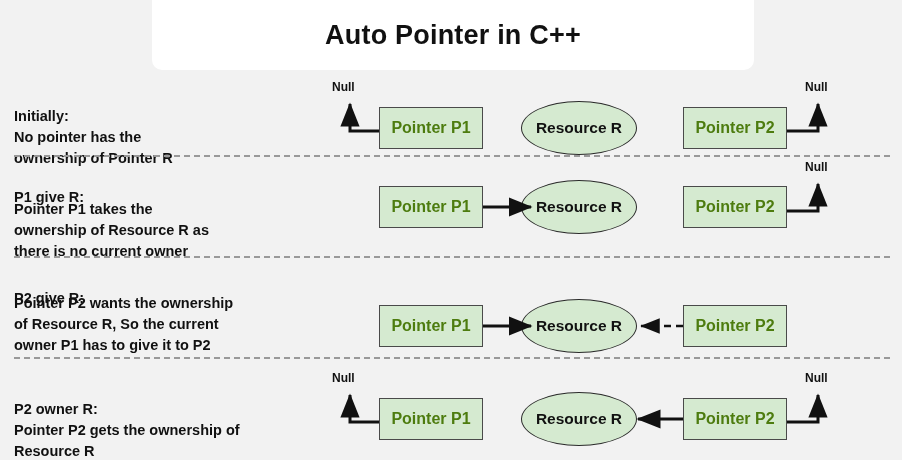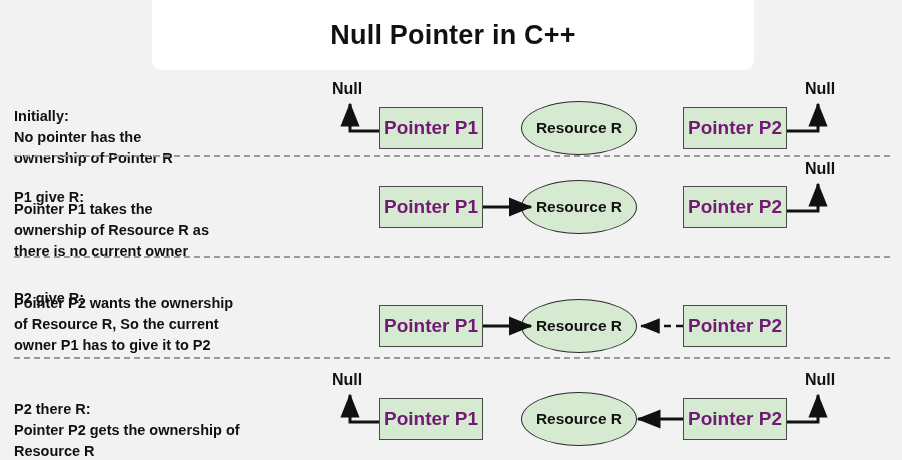--- a/index.html
+++ b/index.html
@@ -73,23 +73,23 @@
     background: #d5ead0;
     border: 1.4px solid #4a4a4a;
     display: flex;
     align-items: center;
     justify-content: center;
     box-sizing: border-box;
     width: 104px;
     height: 42px;
   }
   .pbox span {
-    font-size: 19px;
-    font-weight: 700;
-    color: #701a75;
+    font-size: 16px;
+    font-weight: 700;
+    color: #4d7c0f;
     text-align: center;
   }
   .ellipse {
     position: absolute;
     background: #d5ead0;
     border: 1.4px solid #2b2b2b;
     border-radius: 50%;
     display: flex;
     align-items: center;
     justify-content: center;
@@ -97,40 +97,40 @@
     width: 116px;
     height: 54px;
   }
   .ellipse span {
     font-size: 15.5px;
     font-weight: 700;
     color: #111111;
   }
   .null-label {
     position: absolute;
-    font-size: 16px;
+    font-size: 12px;
     font-weight: 700;
     color: #111111;
   }
   .svg-layer {
     position: absolute;
     left: 0;
     top: 0;
     width: 902px;
     height: 460px;
     pointer-events: none;
   }
 </style>
 </head>
 <body>
 
 <div id="stage">
 
   <div class="title-card">
-    <div class="title-text">Null Pointer in C++</div>
+    <div class="title-text">Auto Pointer in C++</div>
   </div>
 
   <div class="row" style="top:0">
     <div class="row-text" style="top:85px">
       <span>Initially:</span>
     </div>
     <div class="row-text" style="top:106px">
       <span>No pointer has the
 ownership of Pointer R</span>
     </div>
@@ -186,21 +186,21 @@
     <div class="ellipse" style="left:521px; top:299px;">
       <span>Resource R</span>
     </div>
     <div class="pbox" style="left:683px; top:305px;">
       <span>Pointer P2</span>
     </div>
   </div>
 
   <div class="row" style="top:0">
     <div class="row-text" style="top:378px">
-      <span>P2 there R:</span>
+      <span>P2 owner R:</span>
     </div>
     <div class="row-text" style="top:399px">
       <span>Pointer P2 gets the ownership of
 Resource R</span>
     </div>
 
     <div class="null-label" style="left:332px; top:371px;">Null</div>
     <div class="pbox" style="left:379px; top:398px;">
       <span>Pointer P1</span>
     </div>

